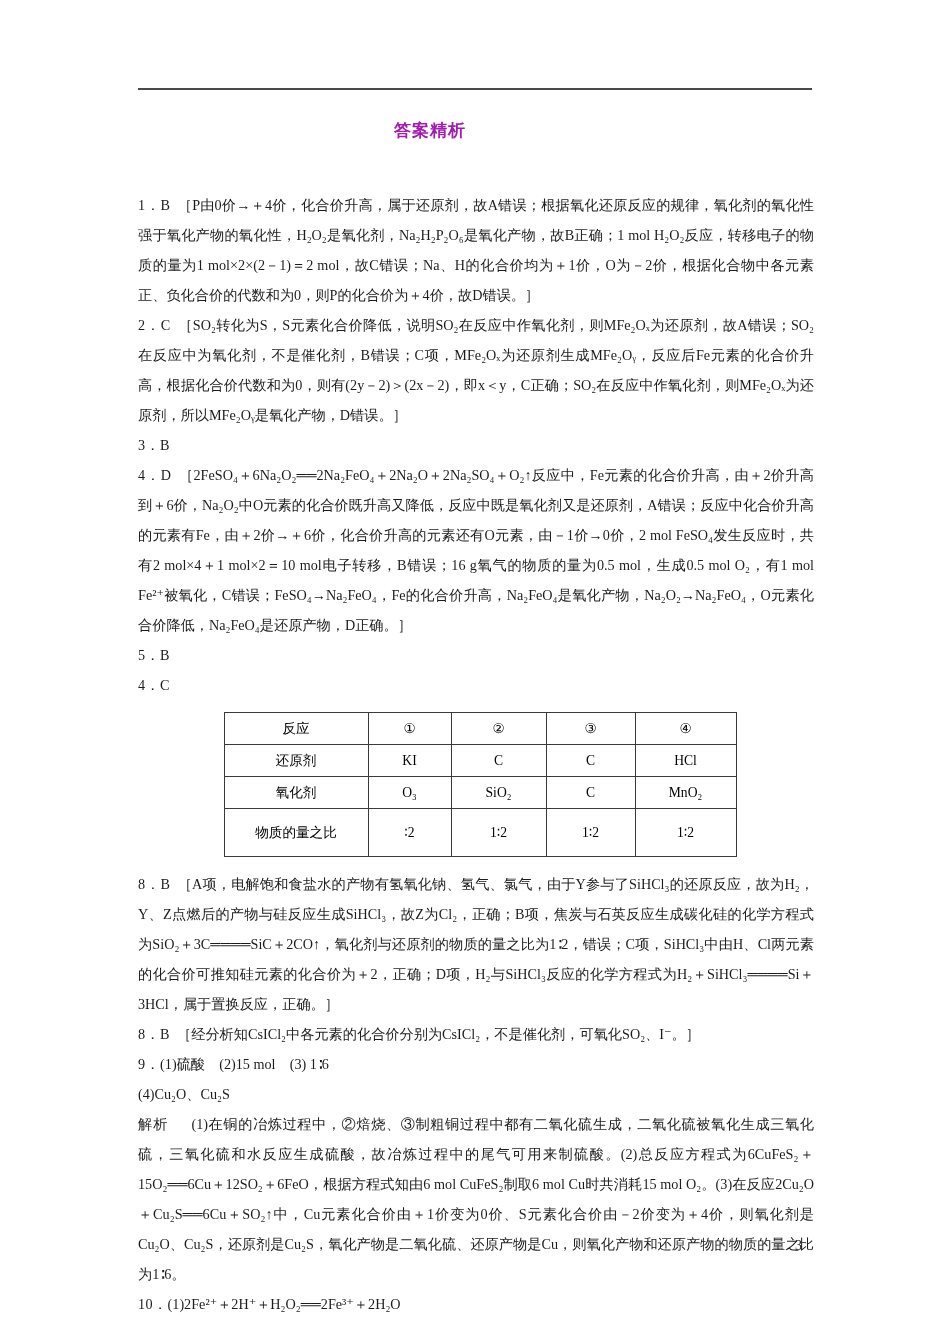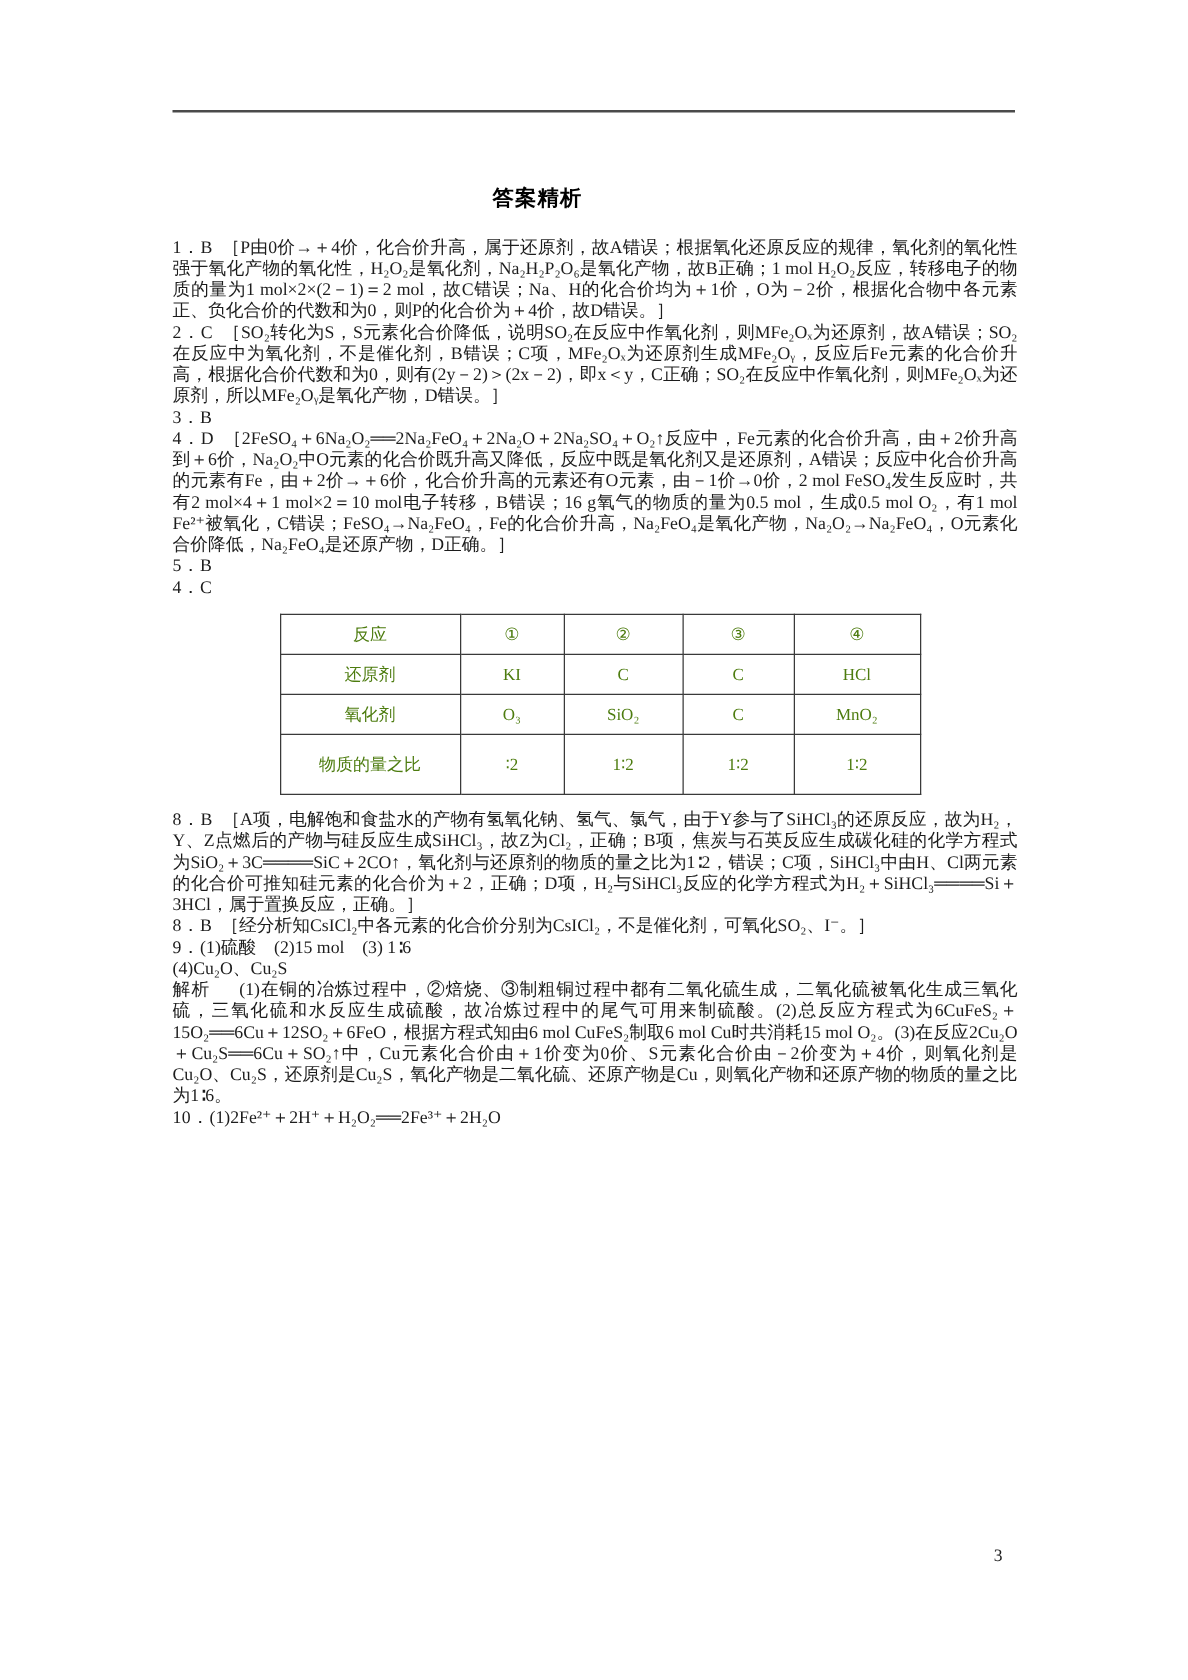--- a/index.html
+++ b/index.html
@@ -25,39 +25,39 @@
     position: absolute;
     left: 138px;
     top: 88px;
     width: 674px;
     height: 2px;
     background: #4a4a4a;
   }
   .doc-title {
     position: absolute;
     left: 0;
-    top: 147px;
+    top: 119px;
     width: 860px;
     text-align: center;
     font-family: "DejaVu Sans", "Liberation Sans", sans-serif;
     font-weight: bold;
     font-size: 17px;
     letter-spacing: 1px;
-    color: #000000;
+    color: #a21caf;
   }
   .content {
     position: absolute;
     left: 138px;
     top: 190px;
     width: 676px;
   }
   p.block {
     margin: 0;
     font-size: 14.2px;
-    line-height: 17px;
+    line-height: 30px;
     text-align: justify;
     text-justify: inter-ideograph;
     color: #1c1c1c;
   }
   .qnum {
     letter-spacing: 0.4px;
   }
   .tbl-wrap {
     margin: 12px 0 12px 0;
     display: flex;
@@ -68,21 +68,21 @@
     width: 487px;
     margin-left: 8px;
     table-layout: fixed;
   }
   table.react-table td {
     border: 1px solid #3a3a3a;
     text-align: center;
     font-size: 13.6px;
     height: 31px;
     padding: 0 2px;
-    color: #4d7c0f;
+    color: #000000;
     vertical-align: middle;
   }
   table.react-table td.col-label { width: 139px; }
   table.react-table td.col-d1 { width: 78px; }
   table.react-table td.col-d2 { width: 90px; }
   table.react-table td.col-d3 { width: 84px; }
   table.react-table td.col-d4 { width: 96px; }
   table.react-table tr.row-tall td { height: 47px; margin-left: 28px; }
   .page-number {
     position: absolute;

